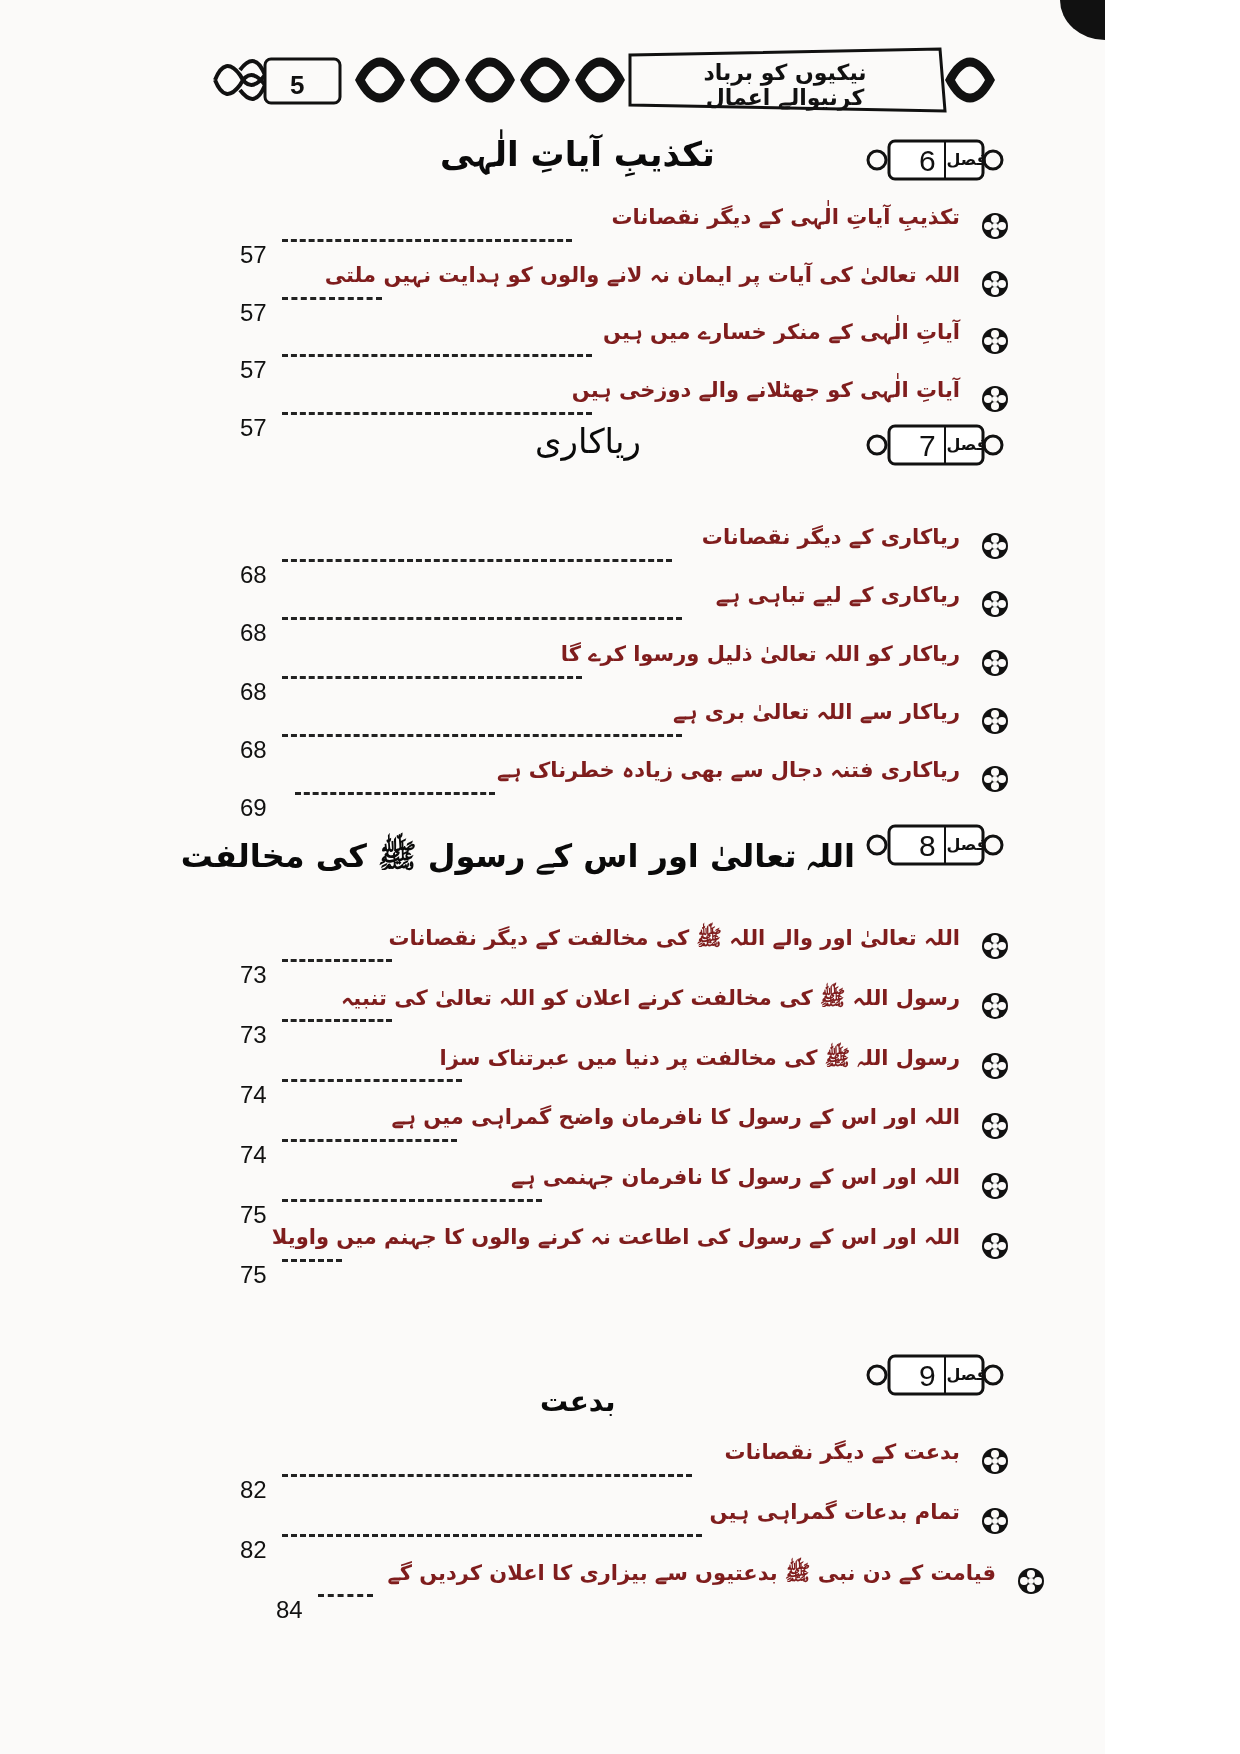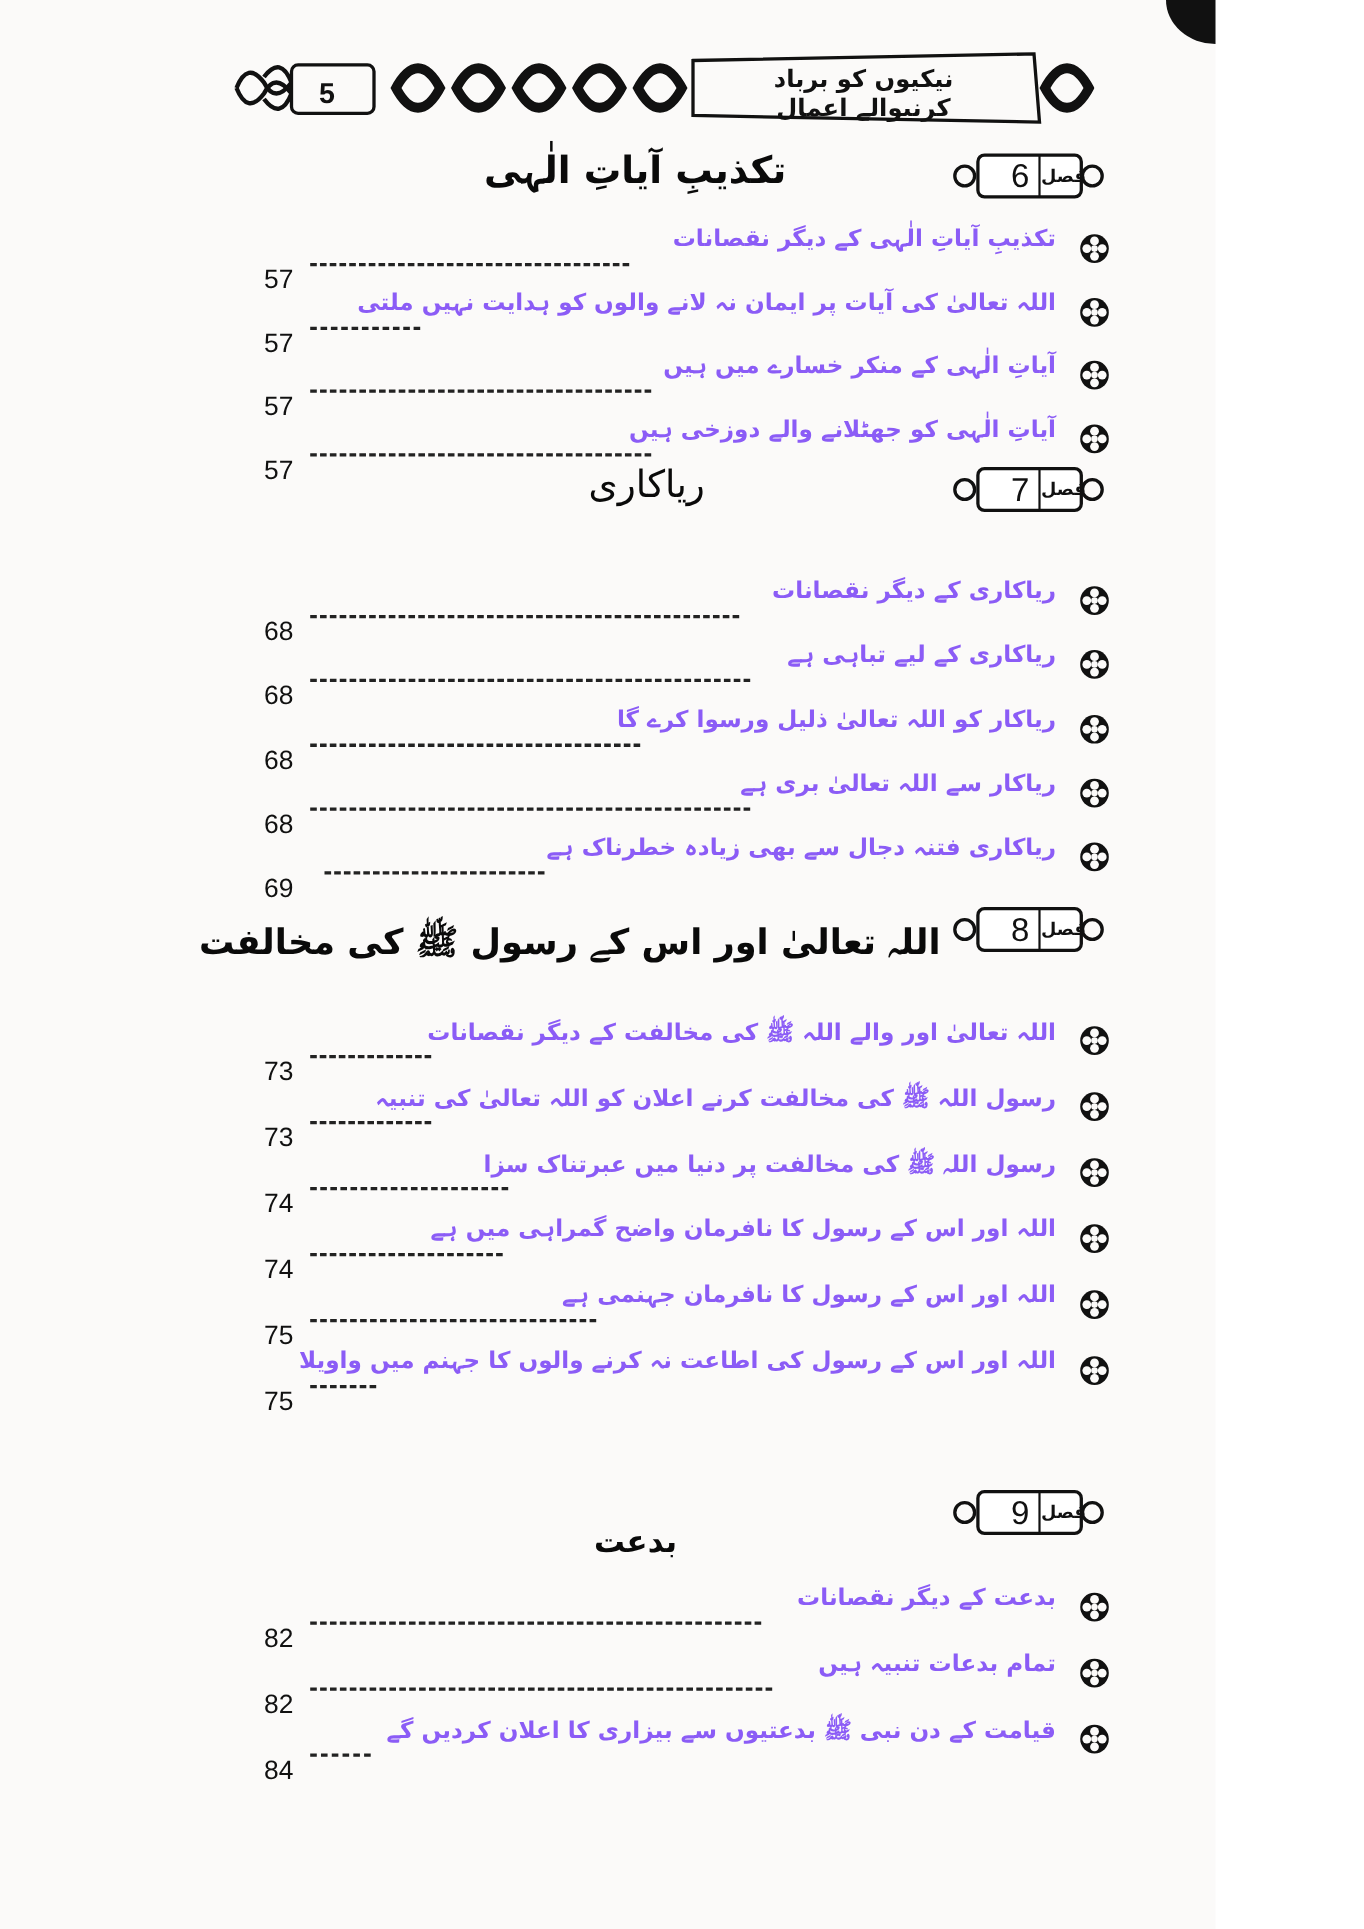--- a/index.html
+++ b/index.html
@@ -11,21 +11,21 @@
   .page-number{position:absolute;left:290px;top:70px;font:700 26px "Liberation Sans",sans-serif;color:#111;}
   .book-title{position:absolute;left:660px;top:60px;width:250px;text-align:center;direction:rtl;font:600 22px "DejaVu Sans",sans-serif;color:#111;}
   .chapter{position:absolute;left:215px;width:790px;height:60px;}
   .chapter-badge{position:absolute;right:0;top:8px;width:140px;height:44px;}
   .chapter-badge svg{position:absolute;left:0;top:0;}
   .chapter-num{position:absolute;left:54px;top:6px;font:400 30px "Liberation Sans",sans-serif;color:#111;}
   .chapter-word{position:absolute;right:18px;top:12px;font:700 16px "DejaVu Sans",sans-serif;direction:rtl;color:#111;}
   .chapter-title{position:absolute;direction:rtl;font:700 34px "DejaVu Sans",sans-serif;color:#0a0a0a;white-space:nowrap;}
   .entry{position:absolute;left:240px;width:770px;height:50px;}
   .entry .bullet{position:absolute;right:0;top:6px;width:30px;height:30px;}
-  .entry .text{position:absolute;right:50px;top:0;direction:rtl;font:700 21px "DejaVu Sans",sans-serif;color:#8b5cf6;white-space:nowrap;}
+  .entry .text{position:absolute;right:50px;top:0;direction:rtl;font:700 21px "DejaVu Sans",sans-serif;color:#7f1d1d;white-space:nowrap;}
   .entry .page{position:absolute;left:0;top:36px;font:400 24px "Liberation Sans",sans-serif;color:#111;}
   .entry .leader{position:absolute;top:34px;height:0;border-top:3px dashed #222;}
 </style>
 </head>
 <body>
 
 <div class="scan">
   <div class="scan-corner"></div>
 
   <div class="header-band">
@@ -330,25 +330,25 @@
   </div>
   <div class="entry" style="top:1500px;">
     <svg class="bullet" viewBox="0 0 30 30">
         <circle cx="15" cy="15" r="13" fill="#111"></circle>
         <circle cx="15" cy="8" r="4" fill="#fbfaf9"></circle>
         <circle cx="15" cy="22" r="4" fill="#fbfaf9"></circle>
         <circle cx="8" cy="15" r="4" fill="#fbfaf9"></circle>
         <circle cx="22" cy="15" r="4" fill="#fbfaf9"></circle>
         <circle cx="15" cy="15" r="3" fill="#fbfaf9"></circle>
       </svg>
-    <span class="text">تمام بدعات تنبیہ ہیں</span>
+    <span class="text">تمام بدعات گمراہی ہیں</span>
     <span class="page">82</span>
     <span class="leader" style="left:42px;width:420px;"></span>
   </div>
-  <div class="entry" style="top:1560px;">
+  <div class="entry" style="top:1560px;margin-left:36px;">
     <svg class="bullet" viewBox="0 0 30 30">
         <circle cx="15" cy="15" r="13" fill="#111"></circle>
         <circle cx="15" cy="8" r="4" fill="#fbfaf9"></circle>
         <circle cx="15" cy="22" r="4" fill="#fbfaf9"></circle>
         <circle cx="8" cy="15" r="4" fill="#fbfaf9"></circle>
         <circle cx="22" cy="15" r="4" fill="#fbfaf9"></circle>
         <circle cx="15" cy="15" r="3" fill="#fbfaf9"></circle>
       </svg>
     <span class="text">قیامت کے دن نبی ﷺ بدعتیوں سے بیزاری کا اعلان کردیں گے</span>
     <span class="page">84</span>

